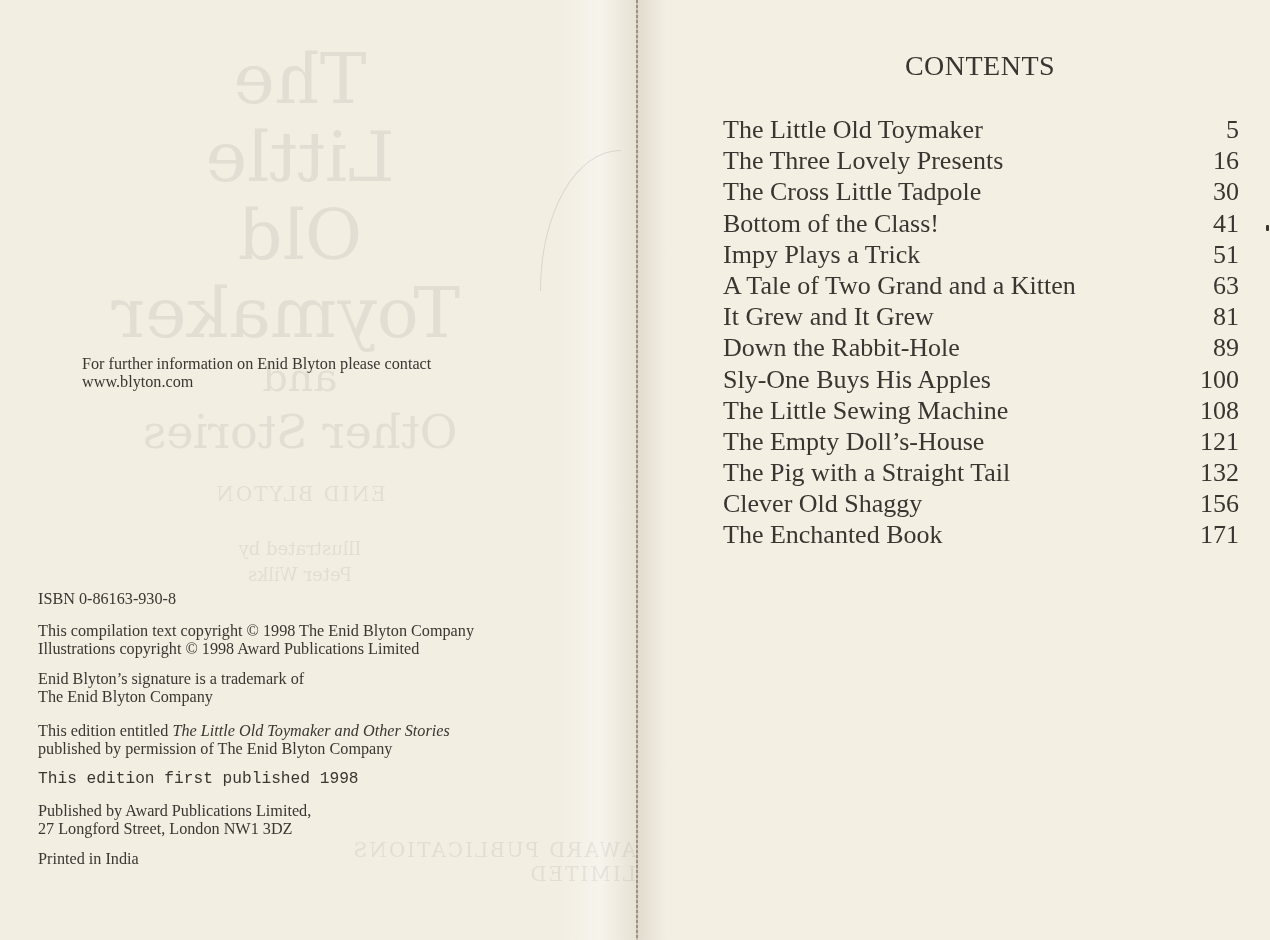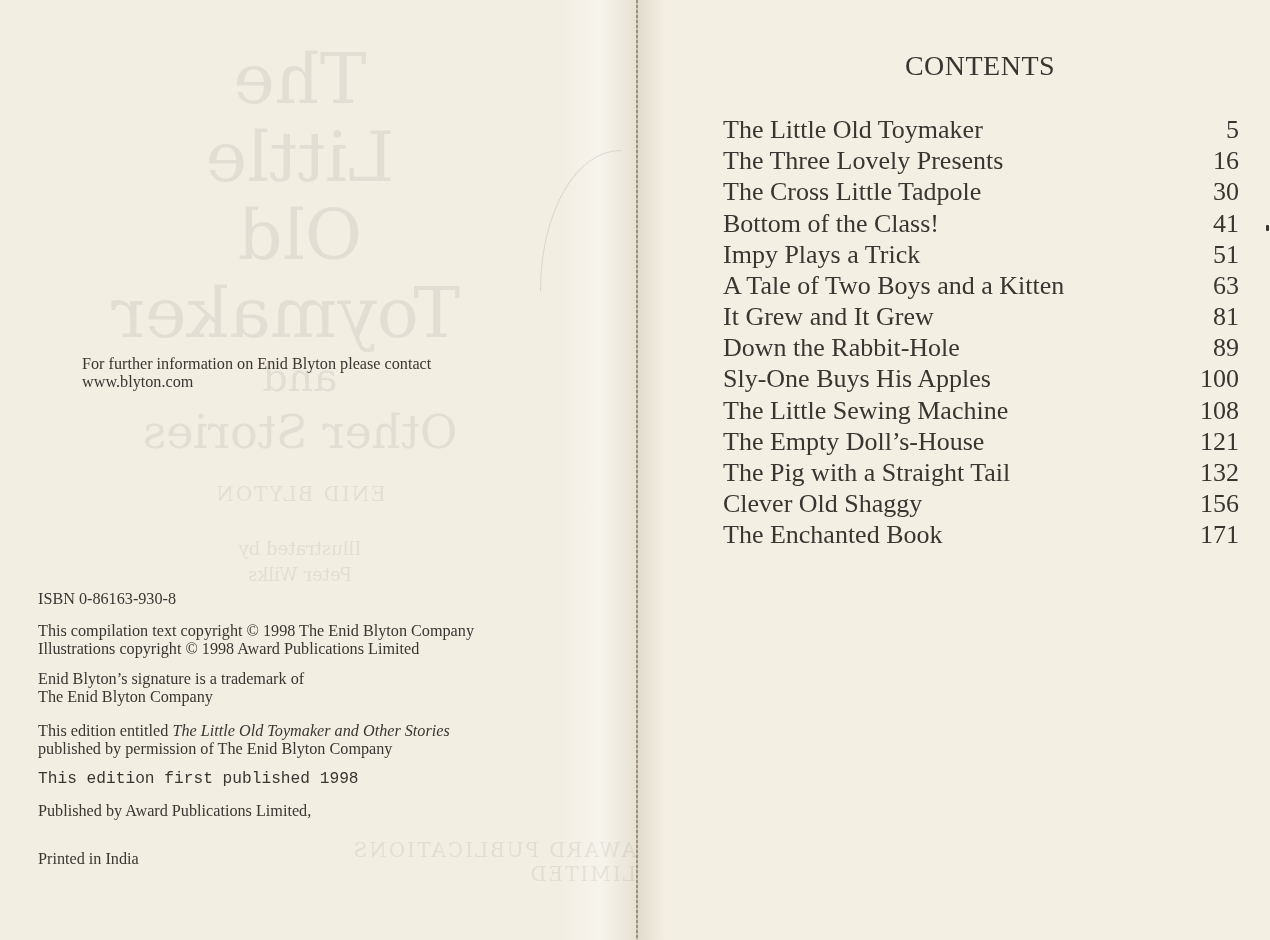--- a/index.html
+++ b/index.html
@@ -141,21 +141,21 @@
       top: 114px;
       width: 516px;
       font-family: "Liberation Serif", serif;
       font-size: 26px;
       line-height: 31.2px;
       color: #3a3531;
     }
     .toc-row {
       display: flex;
       justify-content: space-between;
-      align-items: flex-end;
+      align-items: center;
       height: 31.2px;
       white-space: nowrap;
     }
     .toc-title { }
     .toc-page { text-align: right; }
     .edge-mark {
       position: absolute;
       right: 1px;
       top: 225px;
       width: 3px;
@@ -209,20 +209,21 @@
       <span class="line"><span>This edition entitled </span><em>The Little Old Toymaker and Other Stories</em></span>
       <span class="line">published by permission of The Enid Blyton Company</span>
     </div>
 
     <div class="imprint" id="first-pub">
       <span class="line">This edition first published 1998</span>
     </div>
 
     <div class="imprint" id="publisher">
       <span class="line">Published by Award Publications Limited,</span>
+      <span class="line">27 Longford Street, London NW1 3DZ</span>
     </div>
 
     <div class="imprint" id="printed">
       <span class="line">Printed in India</span>
     </div>
   </div>
 
   <div class="page page-right"></div>
 </div>
 
@@ -249,21 +250,21 @@
     </div>
   <div class="toc-row">
       <span class="toc-title">Bottom of the Class!</span>
       <span class="toc-page">41</span>
     </div>
   <div class="toc-row">
       <span class="toc-title">Impy Plays a Trick</span>
       <span class="toc-page">51</span>
     </div>
   <div class="toc-row">
-      <span class="toc-title">A Tale of Two Boys and a Kitten</span>
+      <span class="toc-title">A Tale of Two Grand and a Kitten</span>
       <span class="toc-page">63</span>
     </div>
   <div class="toc-row">
       <span class="toc-title">It Grew and It Grew</span>
       <span class="toc-page">81</span>
     </div>
   <div class="toc-row">
       <span class="toc-title">Down the Rabbit-Hole</span>
       <span class="toc-page">89</span>
     </div>

